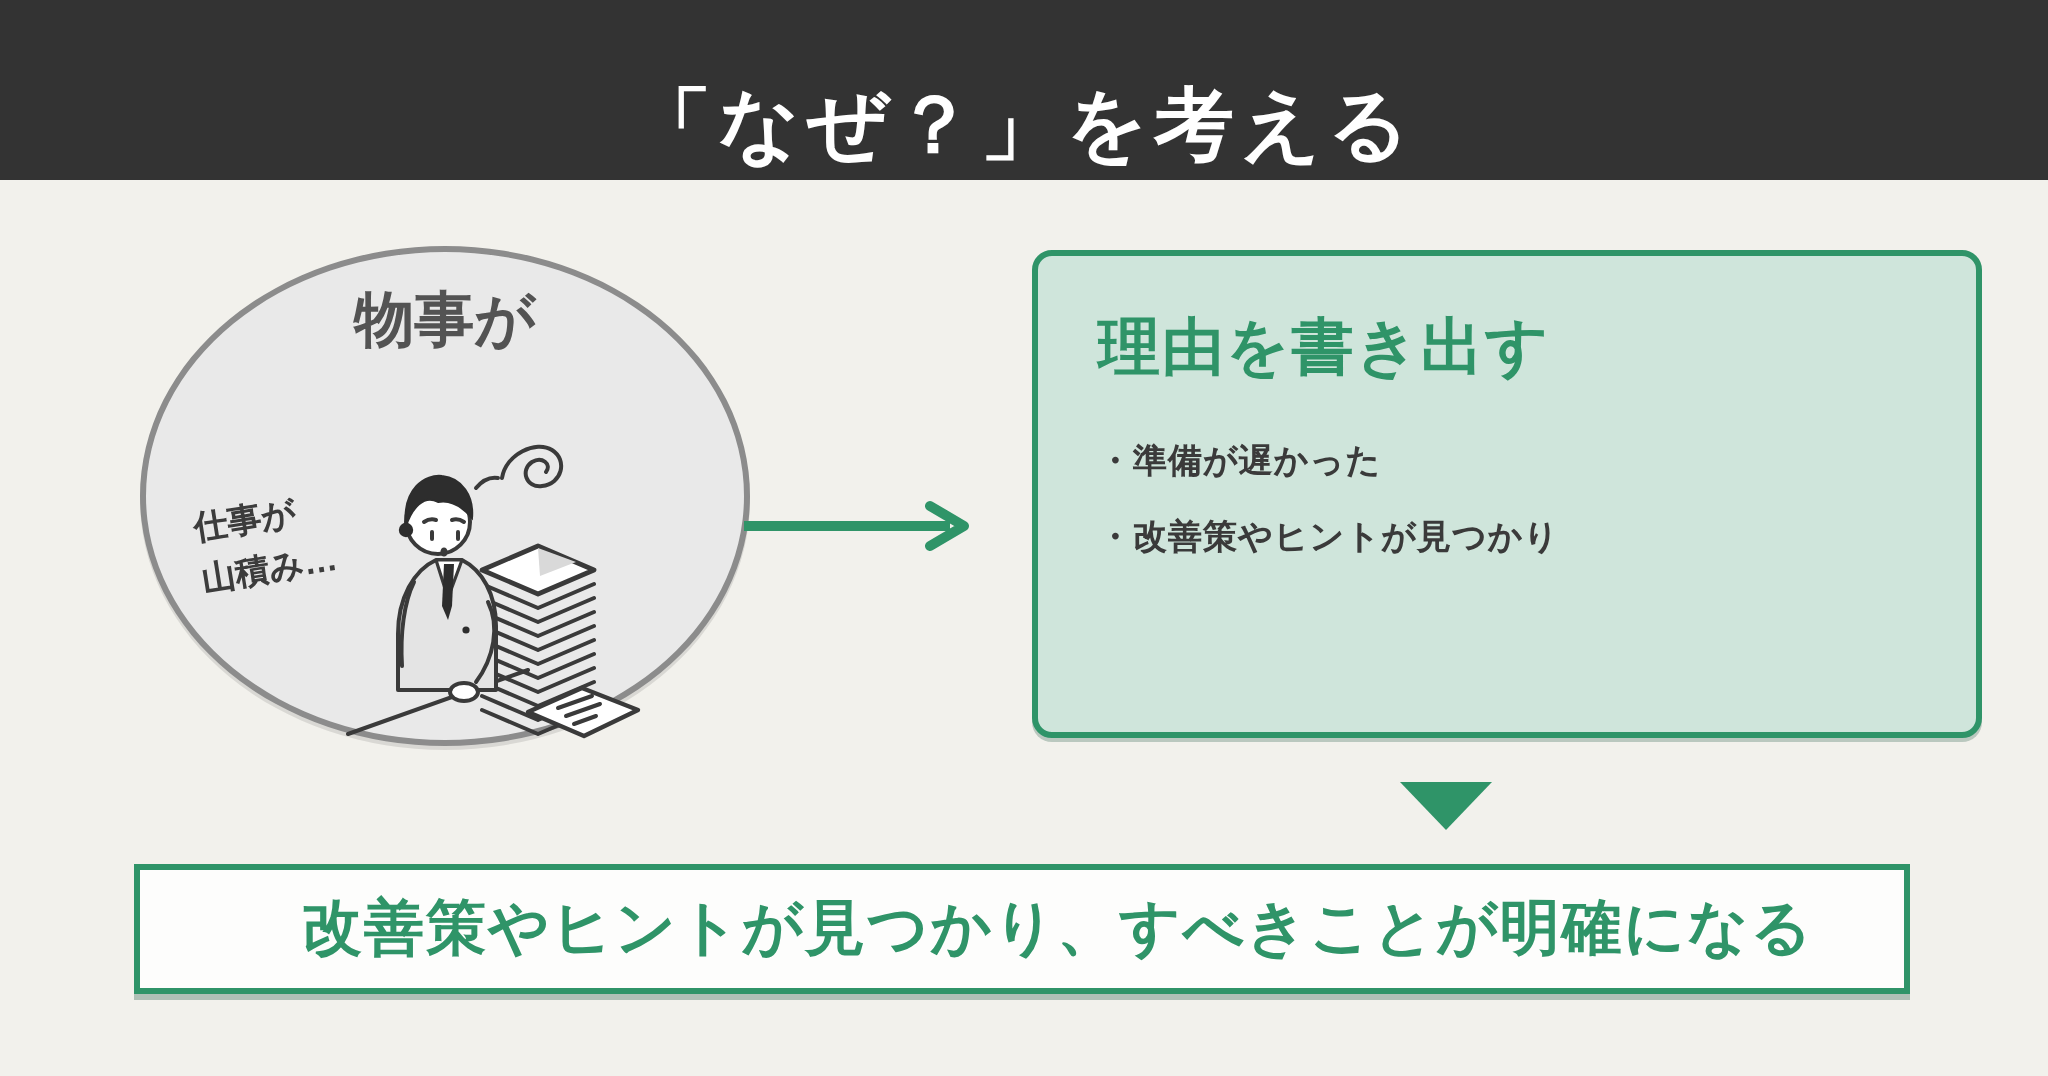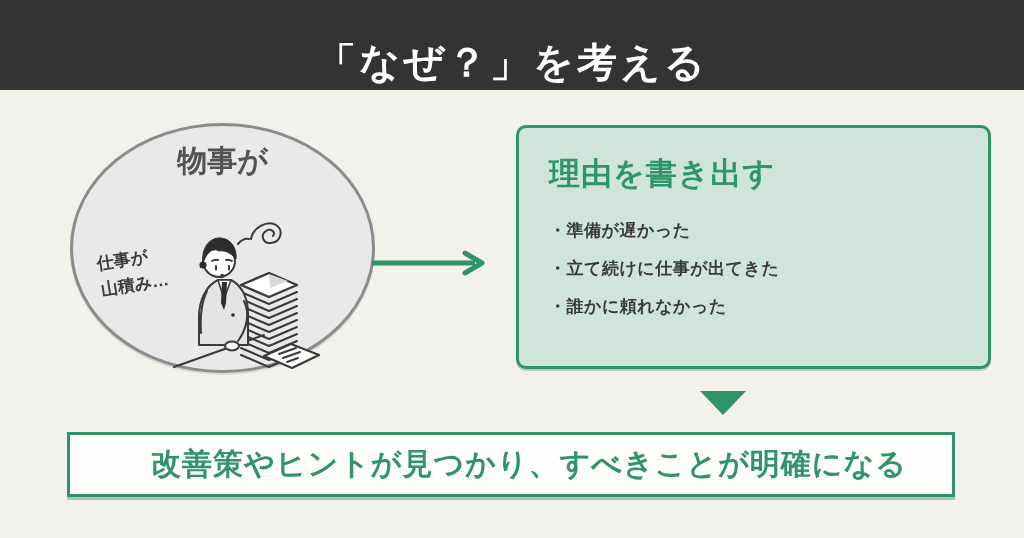--- a/index.html
+++ b/index.html
@@ -151,22 +151,21 @@
 
   <svg class="arrow" width="120" height="26" viewBox="0 0 120 26">
     <line x1="2" y1="13" x2="105" y2="13" stroke="#2f9468" stroke-width="5"></line>
     <path d="M95,3 L112,13 L95,23" fill="none" stroke="#2f9468" stroke-width="5" stroke-linecap="round" stroke-linejoin="round"></path>
   </svg>
 
   <div class="reasons">
     <h2>理由を書き出す</h2>
     <ul>
       <li>・準備が遅かった</li>
-      <li>・立て続けに仕事が出てきた</li>
-      <li>・誰かに頼れなかった</li>
+      <li>・改善策やヒントが見つかり</li>
     </ul>
   </div>
 
   <div class="tri"></div>
 
   <div class="conclusion">
     <p>改善策やヒントが見つかり、すべきことが明確になる</p>
   </div>
 
 </div>

